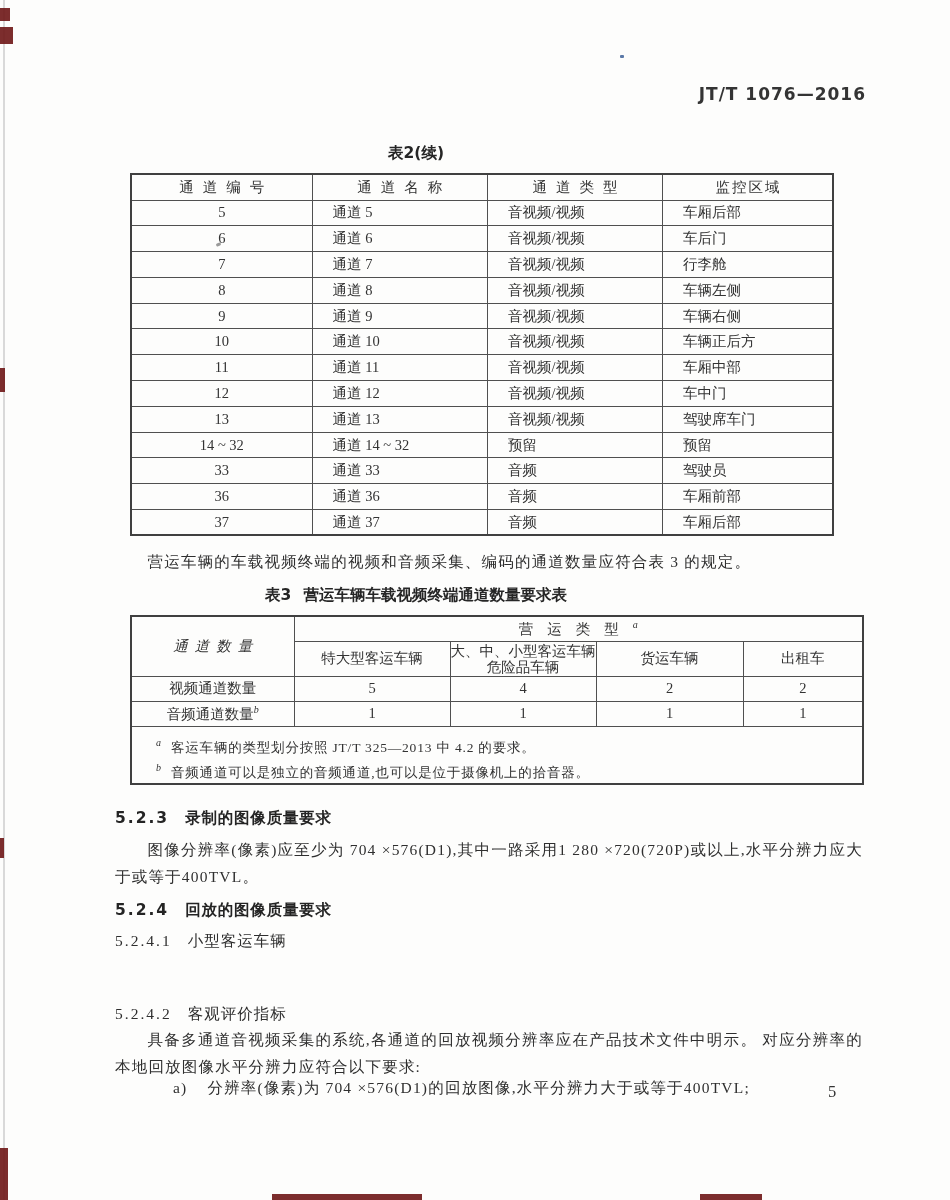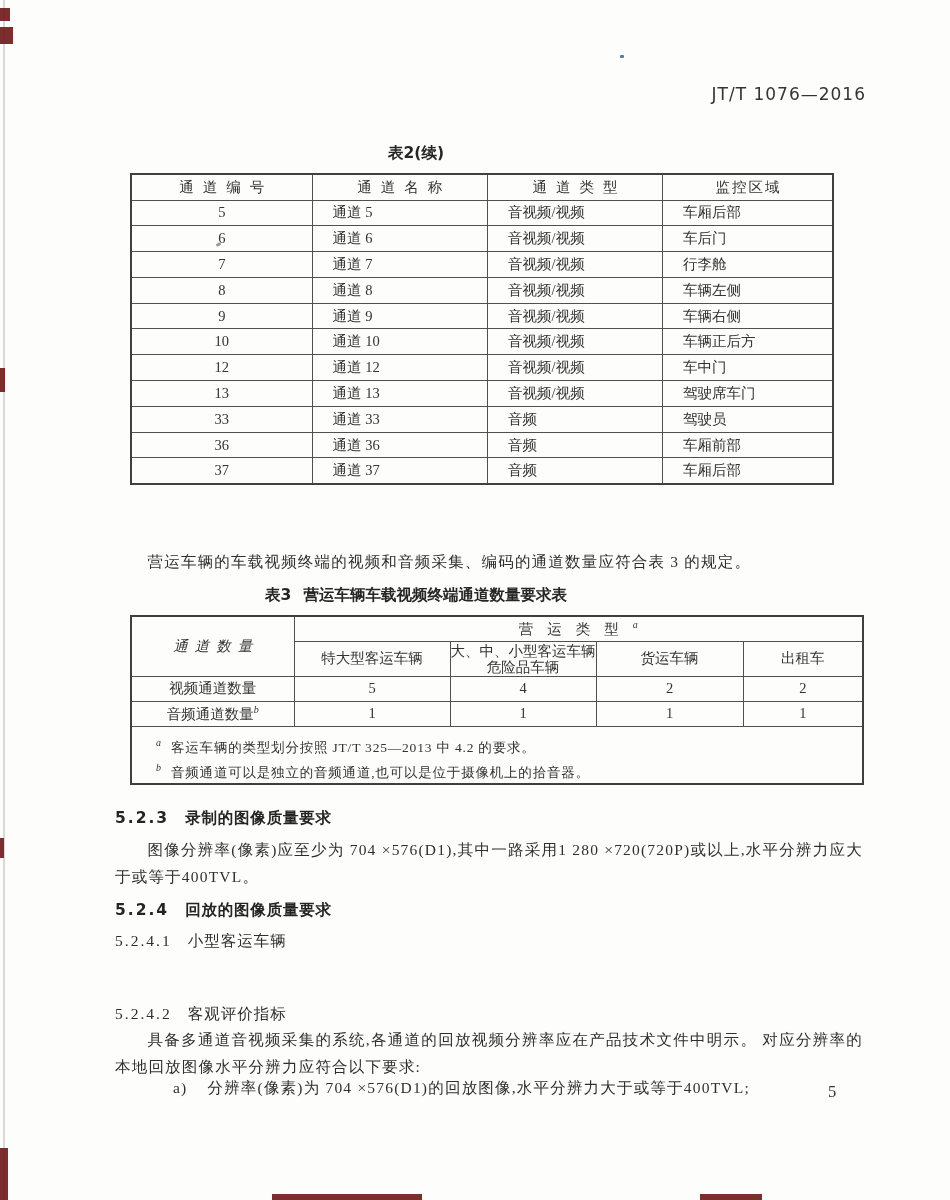--- a/index.html
+++ b/index.html
@@ -8,21 +8,21 @@
           font-family:"Liberation Serif","DejaVu Serif",serif; color:#2e2e2e; overflow:hidden; }
   .abs { position:absolute; }
   .sans { font-family:"DejaVu Sans","Liberation Sans",sans-serif; }
 
   
   .edge-line { left:3px; top:0; width:2px; height:1200px; background:#d9d9d9; }
   .redmark { background:#6e1616; opacity:.9; }
   .speck-blue { left:620px; top:55px; width:4px; height:3px; background:#5b79a8; border-radius:1px; }
   .pencil-mark { left:216px; top:243px; width:5px; height:3px; background:#9a9a9a; border-radius:2px; transform:rotate(-25deg); }
 
-  .std-number { right:84px; top:84px; font-size:17px; letter-spacing:1px; color:#343434; font-weight:400; }
+  .std-number { right:84px; top:84px; font-size:17px; letter-spacing:1px; color:#343434; font-weight:700; }
 
   .tcaption { left:0; width:832px; text-align:center; font-weight:bold; font-size:15.5px; color:#262626; }
   .tcaption .num { margin-right:12px;text-align:right; }
   .cap2 { top:143px; }
   .cap3 { top:585px; }
 
   table { position:absolute; border-collapse:collapse; table-layout:fixed; background:transparent; }
   td, th { border:1px solid #505050; font-weight:normal; color:#333; overflow:hidden; }
   .t2 { left:130px; top:173px; width:704px; font-size:14.5px; border:2px solid #404040; }
   .t2 th { height:26px; letter-spacing:9px; text-indent:9px; }
@@ -120,30 +120,42 @@
           <td class="cl">音视频/视频</td>
           <td class="cl">车辆右侧</td>
         </tr>
     <tr>
           <td class="cc">10</td>
           <td class="cl">通道 10</td>
           <td class="cl">音视频/视频</td>
           <td class="cl">车辆正后方</td>
         </tr>
     <tr>
+          <td class="cc">11</td>
+          <td class="cl">通道 11</td>
+          <td class="cl">音视频/视频</td>
+          <td class="cl">车厢中部</td>
+        </tr>
+    <tr>
           <td class="cc">12</td>
           <td class="cl">通道 12</td>
           <td class="cl">音视频/视频</td>
           <td class="cl">车中门</td>
         </tr>
     <tr>
           <td class="cc">13</td>
           <td class="cl">通道 13</td>
           <td class="cl">音视频/视频</td>
           <td class="cl">驾驶席车门</td>
+        </tr>
+    <tr>
+          <td class="cc">14 ~ 32</td>
+          <td class="cl">通道 14 ~ 32</td>
+          <td class="cl">预留</td>
+          <td class="cl">预留</td>
         </tr>
     <tr>
           <td class="cc">33</td>
           <td class="cl">通道 33</td>
           <td class="cl">音频</td>
           <td class="cl">驾驶员</td>
         </tr>
     <tr>
           <td class="cc">36</td>
           <td class="cl">通道 36</td>

